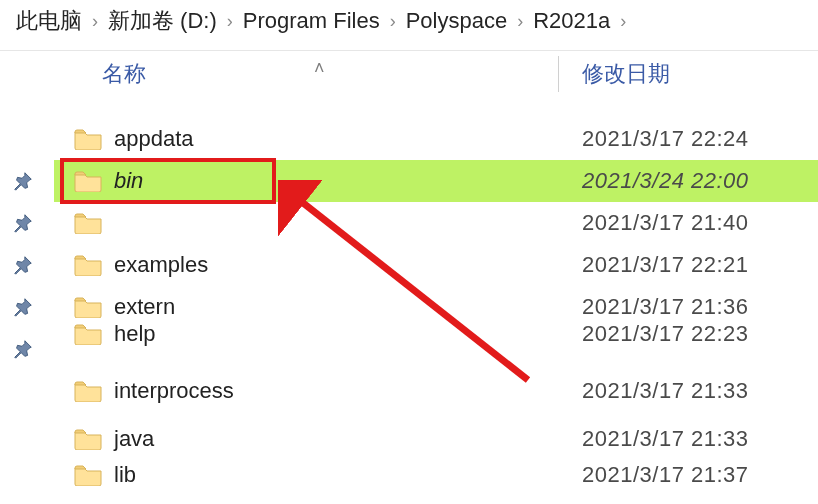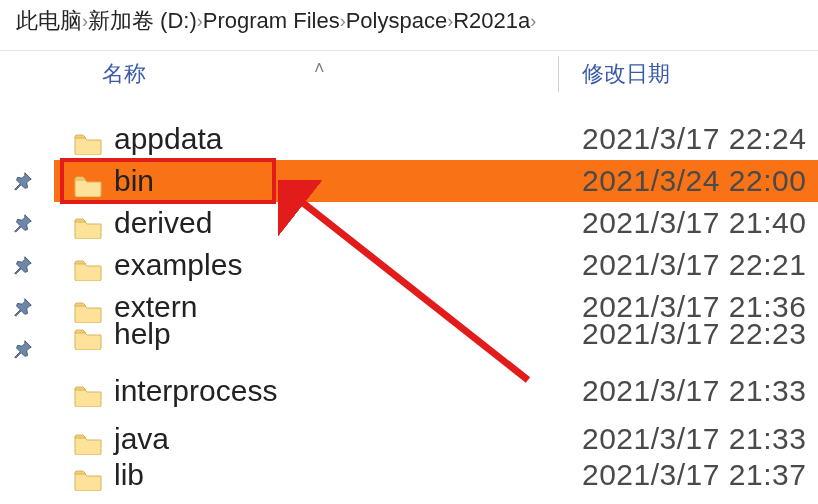--- a/index.html
+++ b/index.html
@@ -8,21 +8,21 @@
       font-family: "Microsoft YaHei", "Segoe UI", sans-serif;
       font-size: 20px;
       color: #333;
       background: #fff;
       overflow: hidden;
       position: relative;
     }
     .crumbs {
       display: flex;
       align-items: center;
-      gap: 0;
+      gap: 10px;
       padding: 6px 16px 10px 16px;
       color: #252525;
       font-size: 22px;
       white-space: nowrap;
     }
     .crumbs .sep {
       color: #8a8a8a;
       font-size: 18px;
       user-select: none;
     }
@@ -77,23 +77,23 @@
       left: 504px;
       width: 1px;
       background: #d0d0d0;
     }
     .rows { position: absolute; top: 68px; left: 0; right: 0; }
     .row {
       height: 42px;
       display: flex;
       align-items: center;
       position: relative;
-      font-size: 30px;
-    }
-    .row.selected { background: #f97316; }
+      font-size: 22px;
+    }
+    .row.selected { background: #bef264; font-style: italic; }
     .row .folder-ico {
       position: absolute;
       left: 20px;
       width: 28px; height: 22px;
     }
     .row .fname {
       position: absolute;
       left: 60px;
       color: #222;
     }
@@ -184,21 +184,20 @@
               <path d="M1 4 a2 2 0 0 1 2 -2 h6 l3 3 H1 Z" fill="#f2ce78" stroke="#d8b35a" stroke-width="1"></path>
             </svg></span>
           <span class="fname">bin</span>
           <span class="fdate">2021/3/24 22:00</span>
         </div>
         <div class="row" style="top: 84px; position: absolute; left: 0px; right: 0px;">
           <span class="folder-ico"><svg viewBox="0 0 28 22" width="28" height="22">
               <path d="M1 4 h9 l3 3 h14 v13 a2 2 0 0 1 -2 2 H3 a2 2 0 0 1 -2 -2 Z" fill="#ffe29a" stroke="#d8b35a" stroke-width="1"></path>
               <path d="M1 4 a2 2 0 0 1 2 -2 h6 l3 3 H1 Z" fill="#f2ce78" stroke="#d8b35a" stroke-width="1"></path>
             </svg></span>
-          <span class="fname">derived</span>
           <span class="fdate">2021/3/17 21:40</span>
         </div>
         <div class="row" style="top: 126px; position: absolute; left: 0px; right: 0px;">
           <span class="folder-ico"><svg viewBox="0 0 28 22" width="28" height="22">
               <path d="M1 4 h9 l3 3 h14 v13 a2 2 0 0 1 -2 2 H3 a2 2 0 0 1 -2 -2 Z" fill="#ffe29a" stroke="#d8b35a" stroke-width="1"></path>
               <path d="M1 4 a2 2 0 0 1 2 -2 h6 l3 3 H1 Z" fill="#f2ce78" stroke="#d8b35a" stroke-width="1"></path>
             </svg></span>
           <span class="fname">examples</span>
           <span class="fdate">2021/3/17 22:21</span>
         </div>

